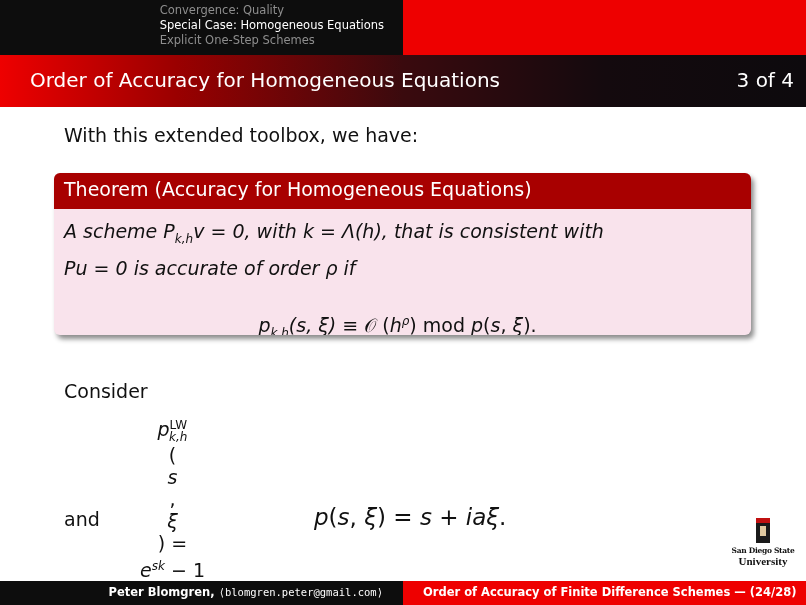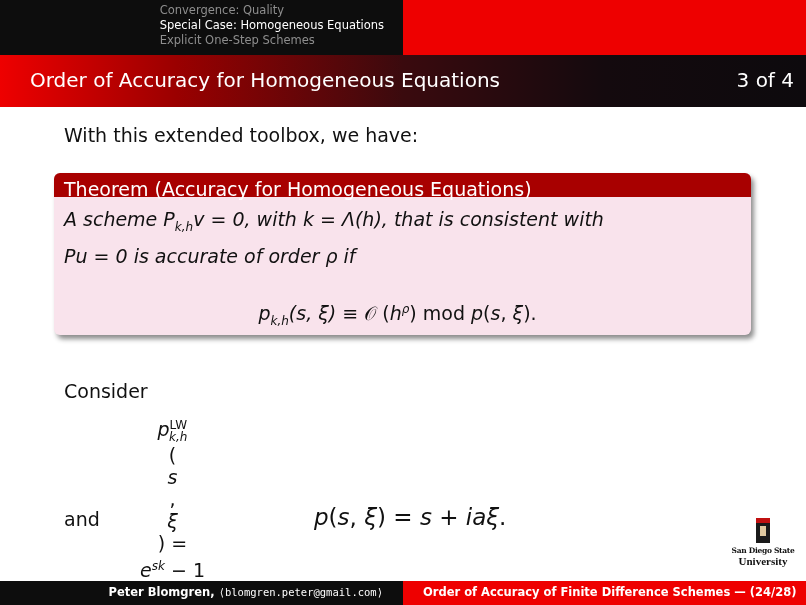--- a/index.html
+++ b/index.html
@@ -8,21 +8,21 @@
   .topbar .left{position:absolute;left:0;top:0;width:403px;height:55px;background:#0d0d0d;}
   .topbar .right{position:absolute;left:403px;top:0;width:403px;height:55px;background:#ee0000;}
   .nav{position:absolute;right:19px;top:3px;font-size:11.5px;line-height:15px;}
   .nav div{color:#8e8e8e;}
   .nav div.active{color:#ffffff;}
   .titlebar{position:absolute;left:0;top:55px;width:806px;height:52px;background:linear-gradient(90deg,#ee0000 0%,#9a0000 22%,#3a0a0e 50%,#140a0e 75%,#0d0a0d 100%);}
   .titlebar .title{position:absolute;left:30px;top:13px;font-size:20px;color:#ffffff;}
   .titlebar .pg{position:absolute;right:12px;top:13px;font-size:20px;color:#ffffff;}
   .intro{position:absolute;left:64px;top:124px;font-size:19px;}
   .thm{position:absolute;left:54px;top:173px;width:697px;height:162px;border-radius:6px;background:#f9e3ec;box-shadow:3px 4px 5px rgba(0,0,0,0.45);overflow:hidden;}
-  .thm .hdr{height:24px;background:#a80000;color:#fff;font-size:19px;padding-left:10px;line-height:32px;}
+  .thm .hdr{height:36px;background:#a80000;color:#fff;font-size:19px;padding-left:10px;line-height:32px;}
   .thm .body{padding:8px 10px;font-size:19px;font-style:italic;line-height:29px;}
   .thm .eq{text-align:center;font-style:normal;margin-top:24px;margin-left:-10px;}
   .consider{position:absolute;left:64px;top:380px;font-size:19px;}
   .lw{position:absolute;left:132px;top:418px;font-size:19px;display:flex;align-items:center;flex-direction:column;}
   .frac{display:inline-flex;flex-direction:column;align-items:center;margin:0 5px;vertical-align:middle;gap:12px;}
   .frac .num{padding:0 3px;border-bottom:1.2px solid #111;line-height:24px;}
   .frac .den{line-height:24px;}
   .i{font-style:italic;}
   sub,sup{font-size:12px;}
   .big{font-size:42px;font-weight:200;line-height:40px;transform:scaleX(0.6);display:inline-block;}

